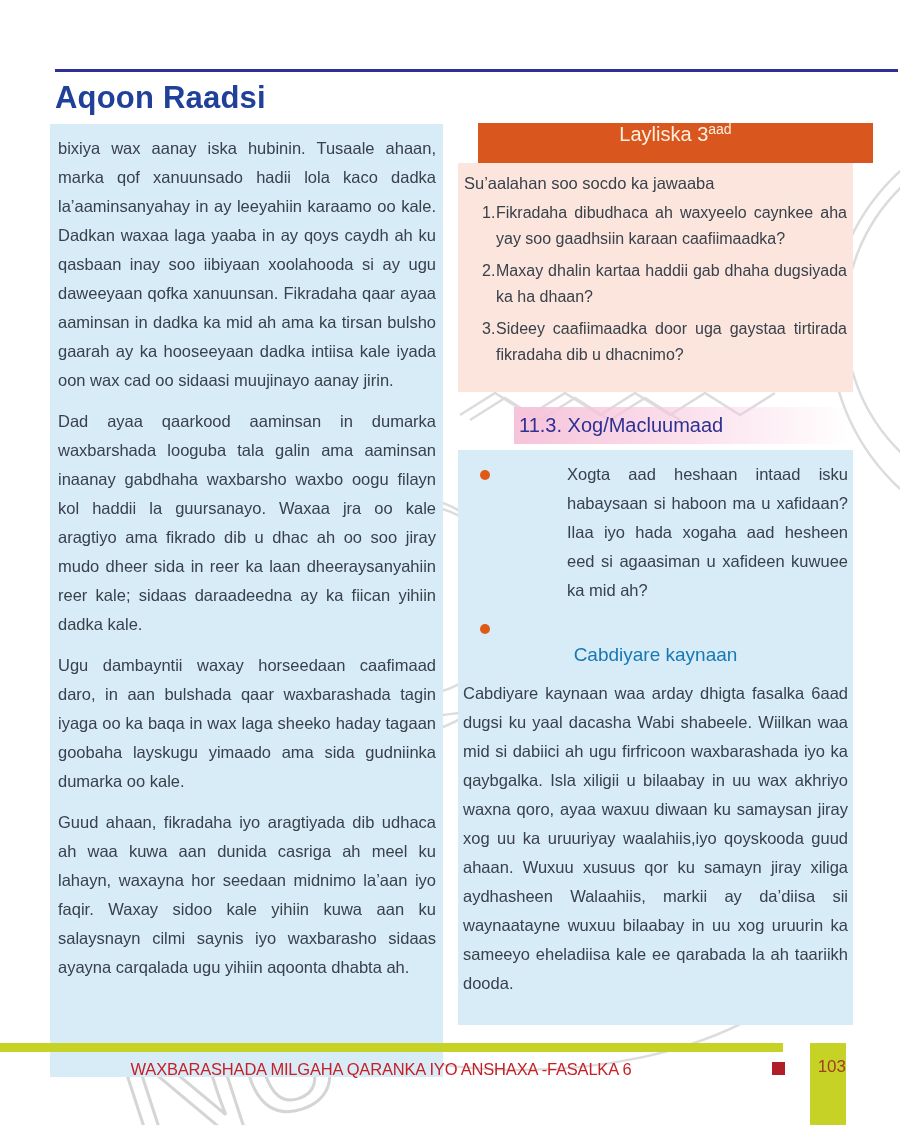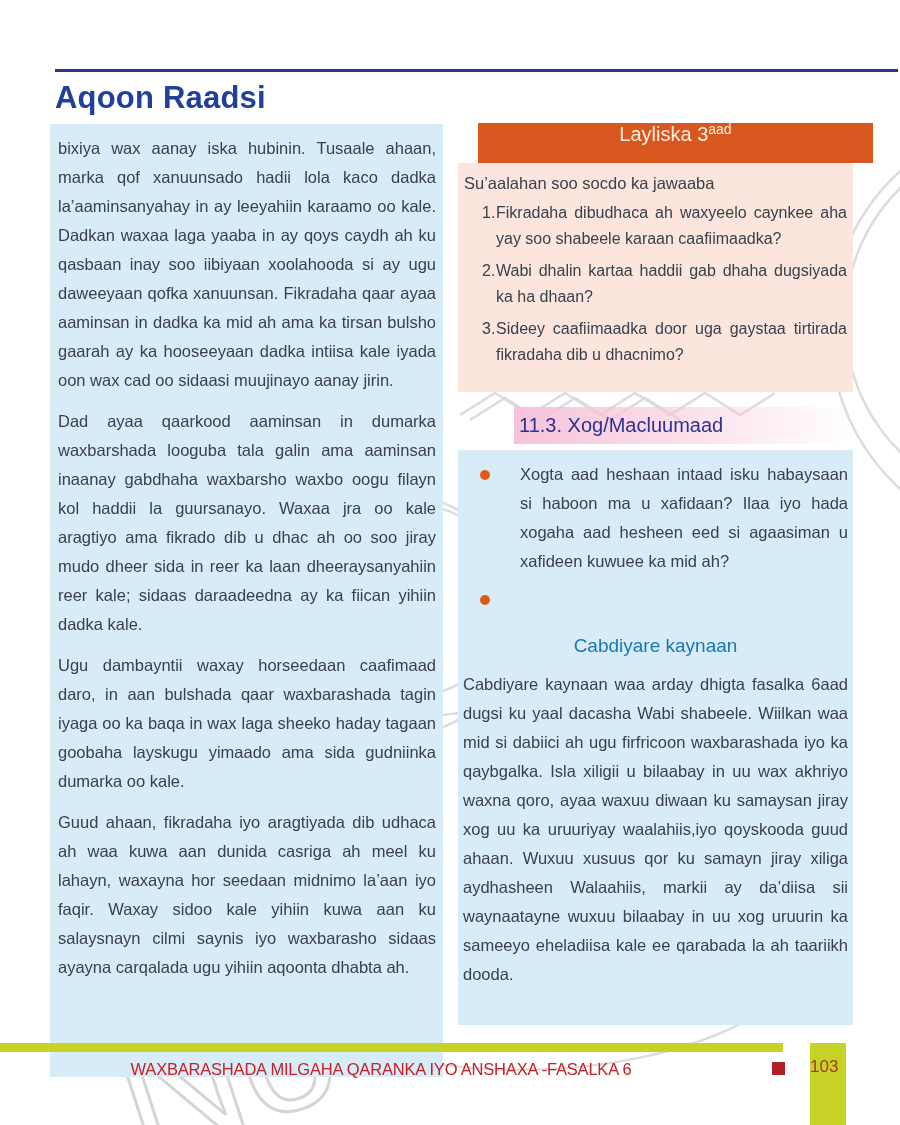--- a/index.html
+++ b/index.html
@@ -46,38 +46,38 @@
     background:linear-gradient(90deg, var(--section_pink) 0%, rgba(248,200,221,0.55) 45%, rgba(255,255,255,0) 85%);
     display:flex; align-items:center; padding-left:5px;
     color:var(--section_text); font-size:20px; font-weight:500;margin-left:44px;
   }
 
   .right-box {
     left:458px; top:450px; width:395px; height:575px; background:var(--panel_blue);
     padding:10px 5px 0 5px; overflow:hidden;
   }
   .right-box ul { list-style:none; }
-  .right-box li { display:flex; margin-bottom:9px; }
+  .right-box li { display:flex; margin-bottom:9px;gap:47px; }
   .right-box .dot {
     flex:0 0 10px; width:10px; height:10px; border-radius:50%;
     background:var(--bullet_orange); margin:10px 0 0 17px;
   }
   .right-box li span.btext { flex:1; margin-left:30px; font-size:16.5px; line-height:29px; text-align:justify; }
-  .subheading { text-align:center; color:var(--subheading_teal); font-size:19px; font-weight:500; margin:30px 0 13px 0; }
+  .subheading { text-align:center; color:var(--subheading_teal); font-size:19px; font-weight:500; margin:10px 0 13px 0; }
   .rpara { font-size:16.5px; line-height:29px; text-align:justify; color:var(--text_dark); }
 
   .footer-bar { left:0; top:1043px; width:783px; height:9px; background:var(--footer_green); }
   .footer-text {
     top:1060px; left:0; width:762px; text-align:center;
     color:var(--footer_red); font-size:16.5px; letter-spacing:-0.2px; white-space:nowrap;
   }
   .footer-square { left:772px; top:1062px; width:13px; height:13px; background:var(--square_red); }
   .page-num-block {
     left:810px; top:1043px; width:36px; height:82px; background:var(--footer_green);
-    text-align:left; padding-top:14px; color:var(--pagenum_brown); font-size:17px;
+    text-align:right; padding-top:14px; color:var(--pagenum_brown); font-size:17px;
   }
 </style>
 </head>
 <body>
 
 <div class="page">
 
   <svg class="watermark" width="900" height="1125" viewBox="0 0 900 1125">
     <g fill="none" stroke="#DCDCDC" stroke-width="2.5">
       <circle cx="1030" cy="320" r="185"></circle>
@@ -106,25 +106,25 @@
   <div class="layer ex-header">
     <span>Layliska 3</span>
       <sup>aad</sup>
   </div>
 
   <div class="layer ex-body">
     <p class="intro">Su’aalahan soo socdo ka jawaaba</p>
     <ol>
       <li>
         <span class="num">1.</span>
-        <span class="qtext">Fikradaha dibudhaca ah waxyeelo caynkee aha yay soo shabeele karaan caafiimaadka?</span>
+        <span class="qtext">Fikradaha dibudhaca ah waxyeelo caynkee aha yay soo gaadhsiin karaan caafiimaadka?</span>
       </li>
       <li>
         <span class="num">2.</span>
-        <span class="qtext">Wabi dhalin kartaa haddii gab dhaha dugsiyada ka ha dhaan?</span>
+        <span class="qtext">Maxay dhalin kartaa haddii gab dhaha dugsiyada ka ha dhaan?</span>
       </li>
       <li>
         <span class="num">3.</span>
         <span class="qtext">Sideey caafiimaadka door uga gaystaa tirtirada fikradaha dib u dhacnimo?</span>
       </li>
     </ol>
   </div>
 
   <div class="layer sec-header">11.3. Xog/Macluumaad</div>
 

